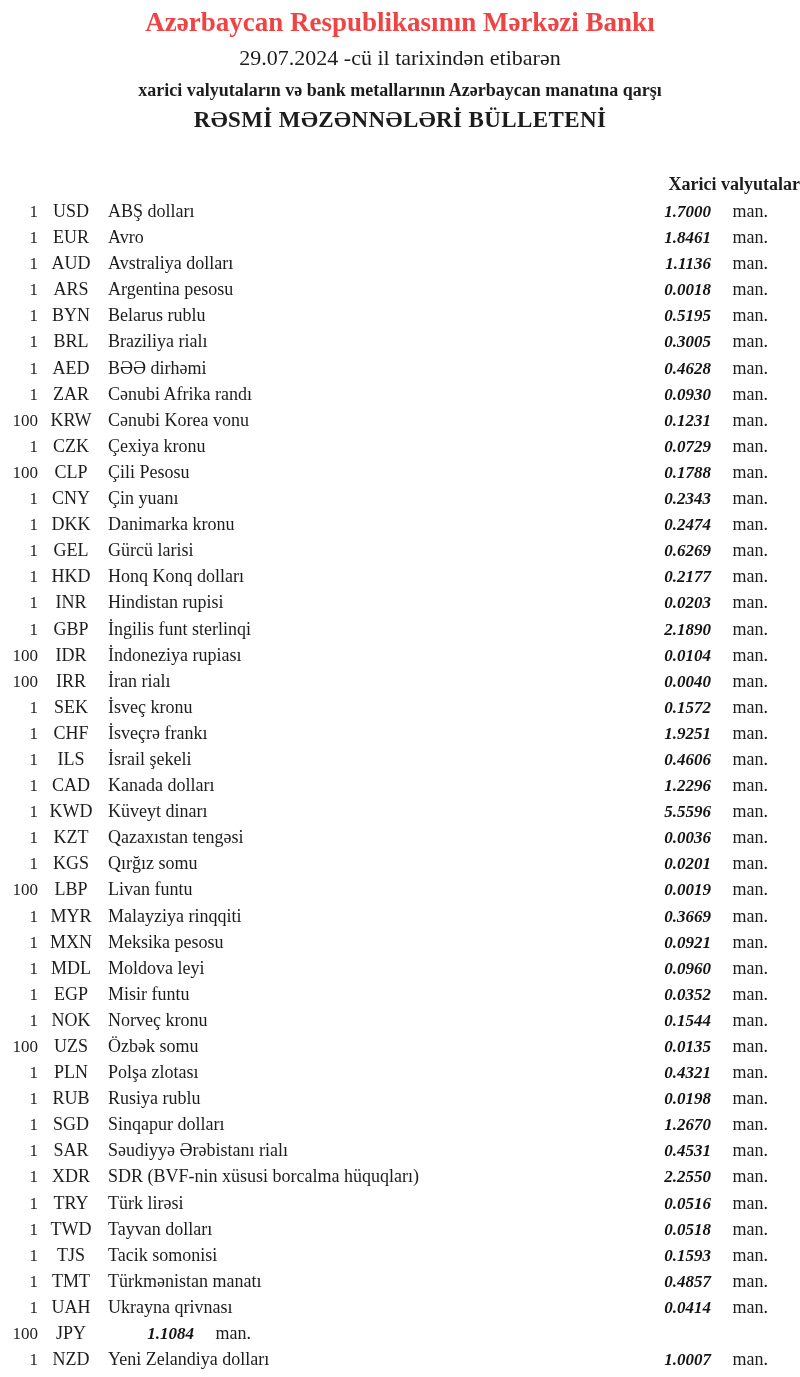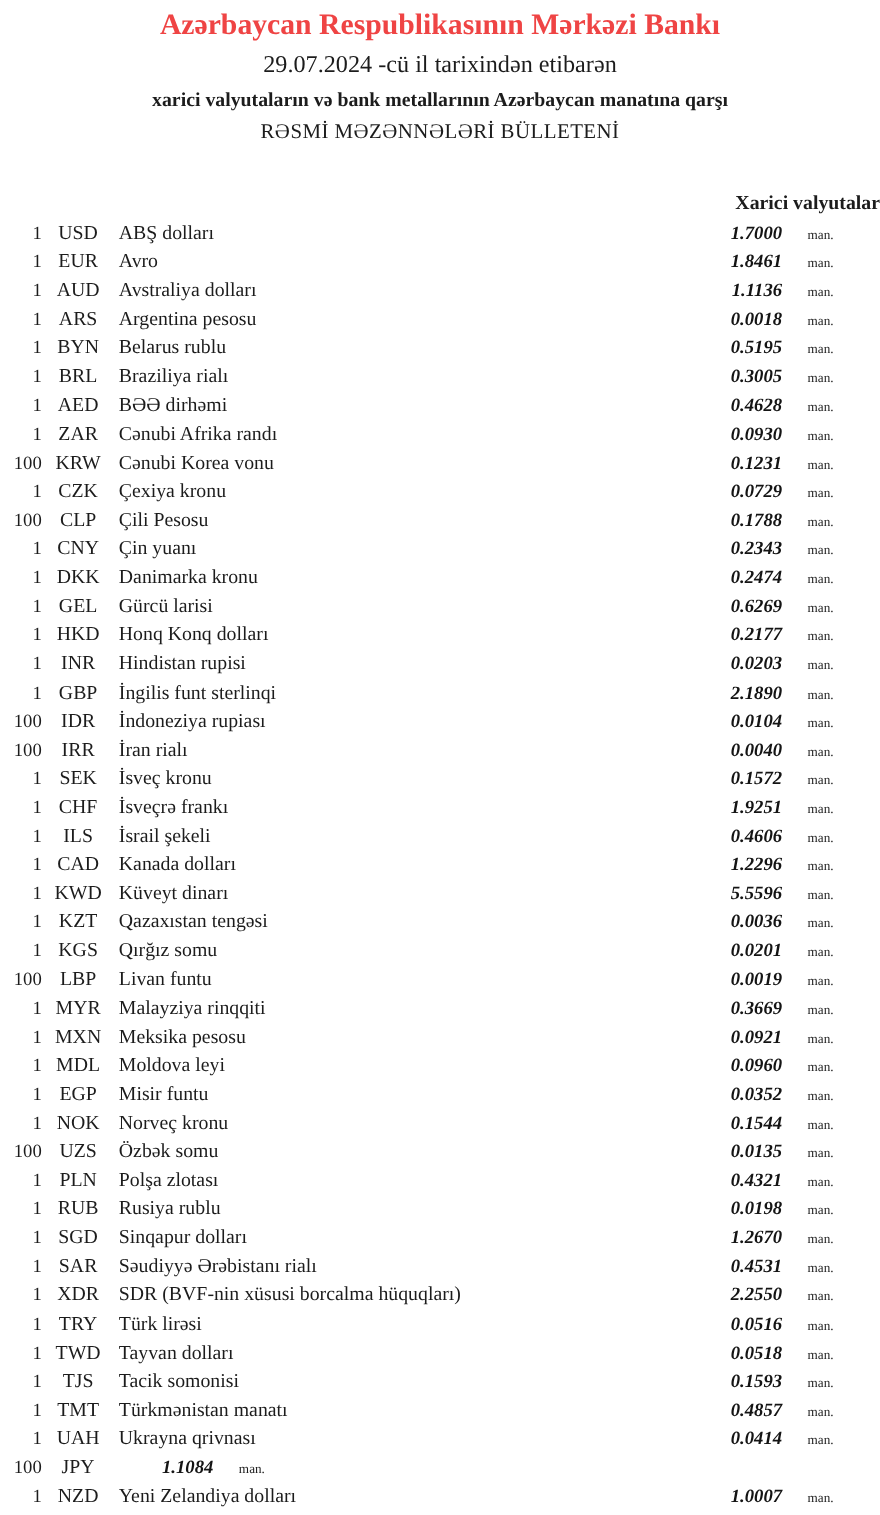--- a/index.html
+++ b/index.html
@@ -26,22 +26,22 @@
     line-height: 22px;
     margin-top: 9px;
   }
   .subtitle {
     font-size: 18px;
     font-weight: bold;
     line-height: 22px;
     margin-top: 10px;
   }
   .bulletin-title {
-    font-size: 19px;
-    font-weight: normal;
+    font-size: 23px;
+    font-weight: bold;
     line-height: 24px;
     margin-top: 7px;
     letter-spacing: 0.4px;
   }
   .section-title {
     font-size: 18px;
     font-weight: bold;
     line-height: 22px;
     text-align: right;
     margin-top: 41px;
@@ -80,22 +80,22 @@
     flex: 0 0 90px;
     text-align: right;
     font-weight: bold;
     font-style: italic;
     font-size: 17px;
     color: #141414;
   }
   .cell.unit {
     flex: 0 0 44px;
     margin-left: 13px;
-    text-align: center;
-    font-size: 12px;
+    text-align: right;
+    font-size: 18px;
   }
 </style>
 </head>
 <body>
 
 <div class="page">
 
   <div class="header">
     <div class="bank-title">Azərbaycan Respublikasının Mərkəzi Bankı</div>
     <div class="date-line">29.07.2024 -cü il tarixindən etibarən</div>

